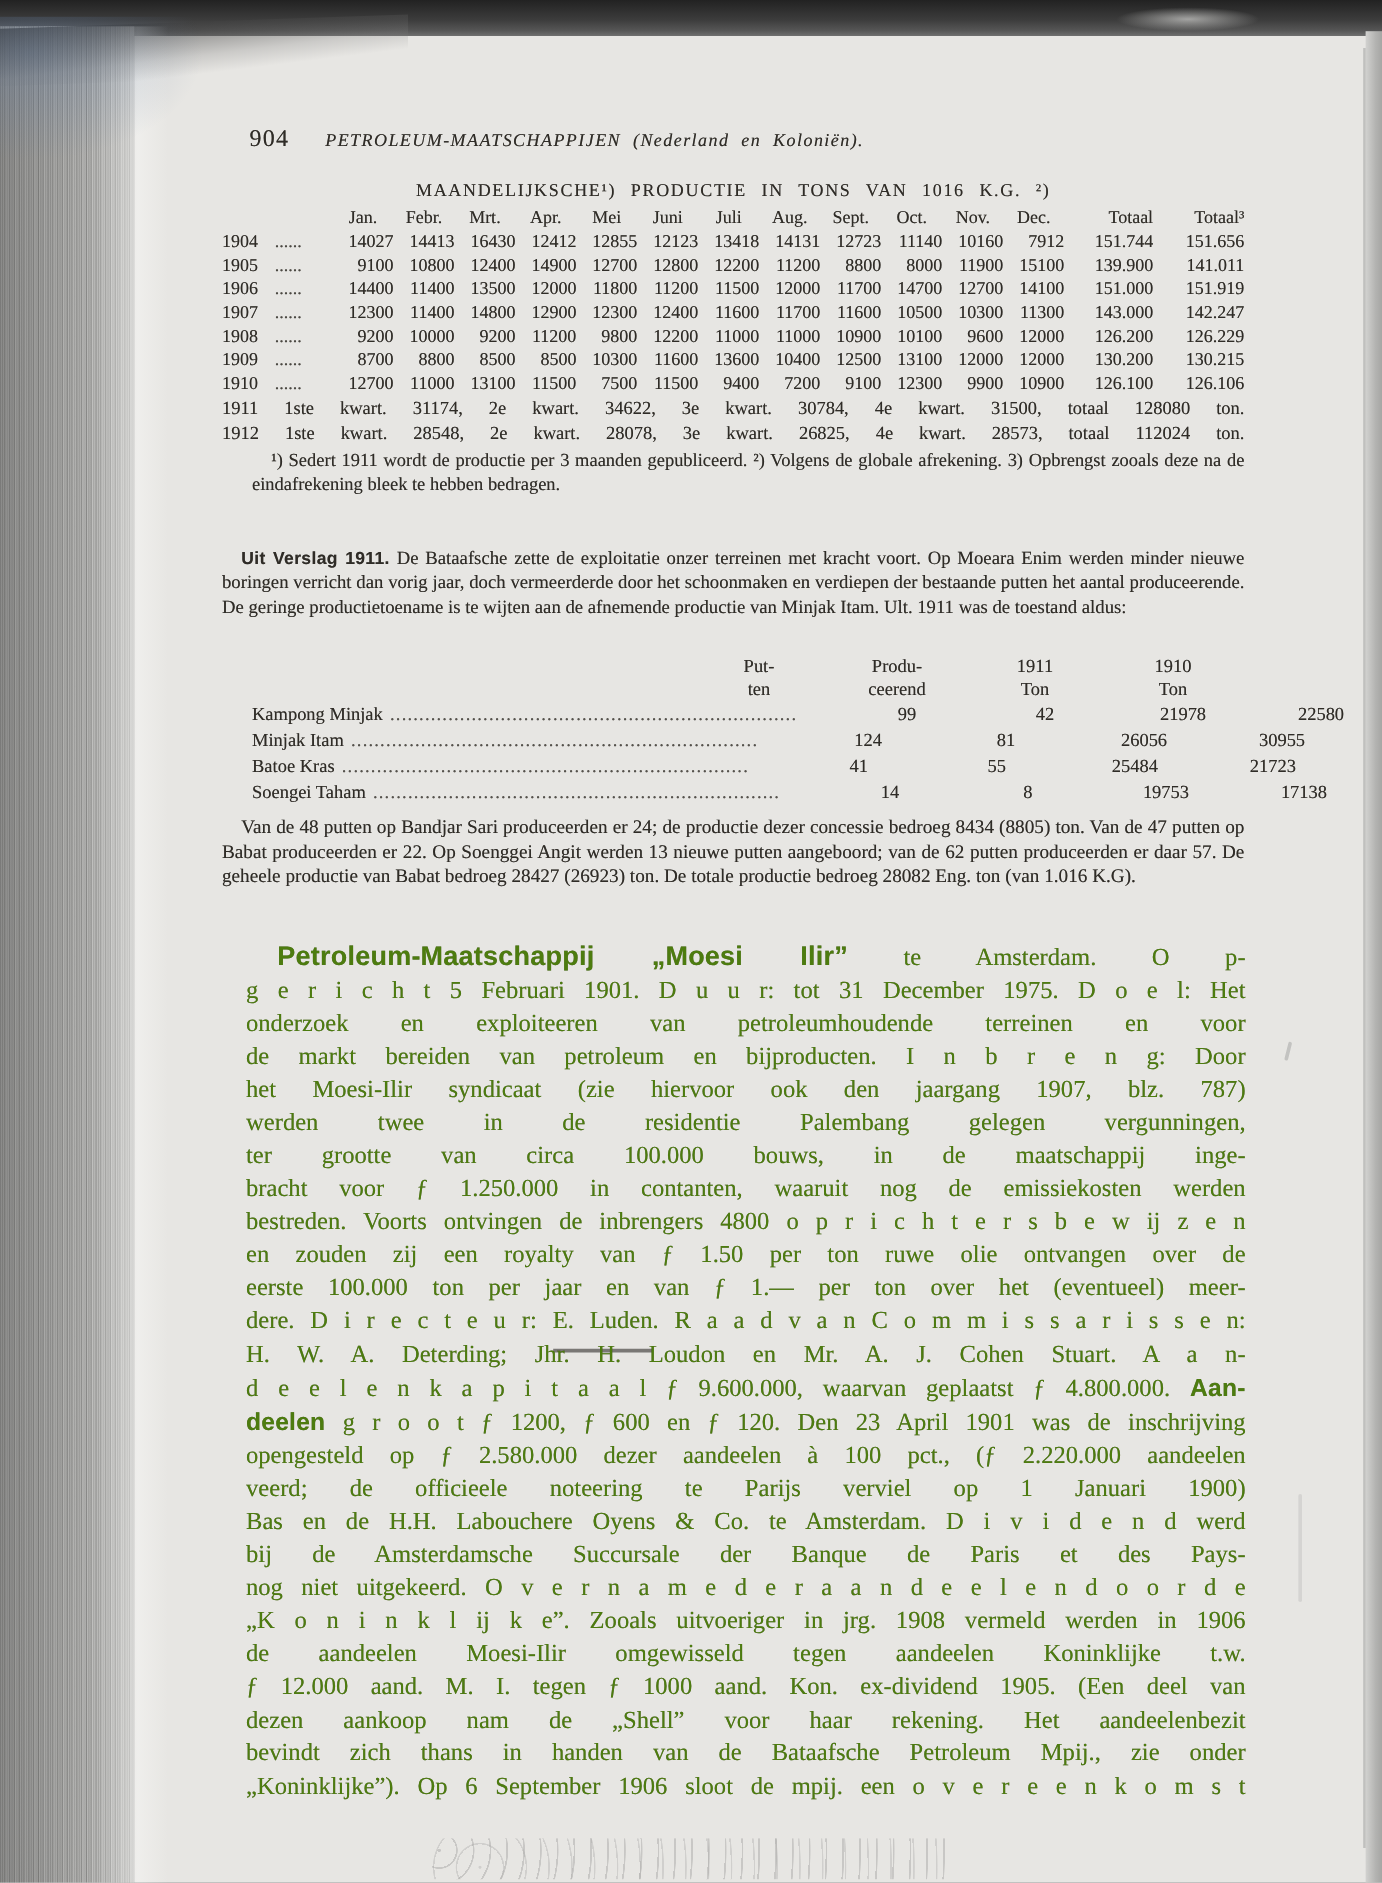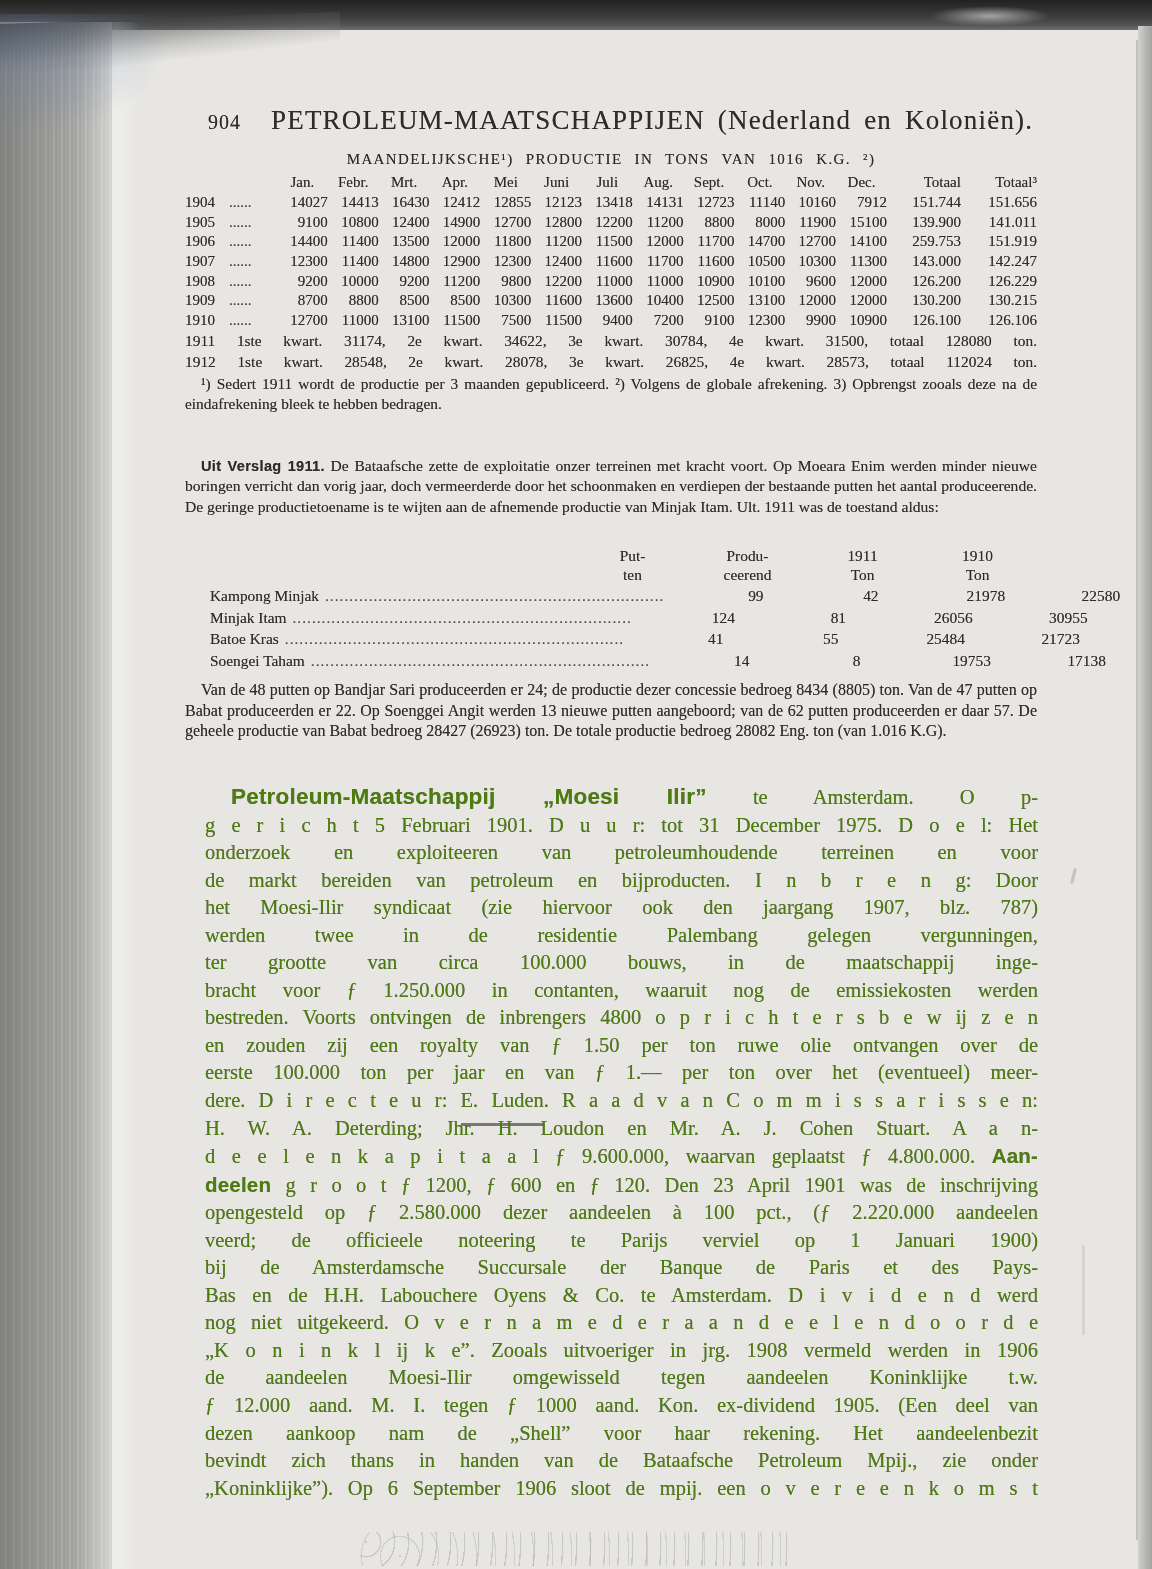--- a/index.html
+++ b/index.html
@@ -23,36 +23,36 @@
     background:linear-gradient(90deg,#d2d2d0,#b3b3b1 60%,#a5a5a3);}
   .page-shadow-line{position:absolute;right:14px;top:40px;width:2px;height:1500px;background:rgba(120,120,120,.35);}
   .show-through{position:absolute;left:360px;top:1532px;width:430px;height:34px;opacity:.5;filter:blur(.6px);
     background:repeating-radial-gradient(circle at 6px 10px,rgba(110,110,110,.5) 0 1.2px,transparent 1.6px 14px),
                repeating-radial-gradient(circle at 40px 24px,rgba(130,130,130,.45) 0 1px,transparent 1.5px 19px);}
   .pencil-mark{position:absolute;background:rgba(130,130,130,.35);border-radius:2px;}
 
   
   .masthead{position:absolute;left:208px;top:105px;width:832px;display:flex;align-items:baseline;}
   .pageno{font-size:20px;letter-spacing:1px;}
-  .runhead{margin-left:30px;font-size:27px;letter-spacing:1.2px;word-spacing:5px;}
+  .runhead{margin-left:30px;font-style:italic;font-size:15px;letter-spacing:1.2px;word-spacing:5px;}
 
   
   .prod{position:absolute;left:185px;top:150px;width:852px;font-size:15px;line-height:19.6px;}
   .prod-title{text-align:center;letter-spacing:1.4px;word-spacing:7px;margin-bottom:3px;}
   .prow,.phead{display:flex;}
   .phead{margin-bottom:1px;}
   .c-year{flex:0 0 44px;}
   .c-dots{flex:0 0 48px;color:#4a4741;}
   .c-m{flex:1 1 0;text-align:right;}
   .phead .c-m{text-align:center;}
   .c-t{flex:0 0 74px;text-align:right;}
   .c-t3{flex:0 0 76px;text-align:right;}
   .phead .c-t,.phead .c-t3{text-align:right;}
   .quarter{text-align:justify;text-align-last:justify;margin-top:1px;font-size:15.4px;}
-  .footnotes{margin-top:2px;text-align:justify;text-indent:16px;font-size:15.4px;line-height:20.3px;}
+  .footnotes{margin-top:2px;text-align:justify;text-indent:16px;font-size:15.4px;line-height:20.3px;margin-left:25px;}
 
   
   .verslag{position:absolute;left:185px;top:440px;width:852px;font-size:15.6px;line-height:20.8px;
     text-align:justify;text-indent:16px;}
   .lead-b{font-family:"Liberation Sans",sans-serif;font-weight:700;font-size:14.6px;letter-spacing:.3px;}
 
   
   .wells{position:absolute;left:185px;top:546px;width:852px;font-size:15.4px;}
   .w-row{display:flex;height:21.8px;align-items:baseline;}
   .w-label{flex:0 0 390px;display:flex;align-items:baseline;padding-left:25px;box-sizing:border-box;}
@@ -161,21 +161,21 @@
           <span class="c-m">13500</span>
           <span class="c-m">12000</span>
           <span class="c-m">11800</span>
           <span class="c-m">11200</span>
           <span class="c-m">11500</span>
           <span class="c-m">12000</span>
           <span class="c-m">11700</span>
           <span class="c-m">14700</span>
           <span class="c-m">12700</span>
           <span class="c-m">14100</span>
-          <span class="c-t">259.753</span>
+          <span class="c-t">151.000</span>
           <span class="c-t3">151.919</span>
         </div>
         <div class="prow">
           <span class="c-year">1907</span>
           <span class="c-dots">......</span>
           <span class="c-m">12300</span>
           <span class="c-m">11400</span>
           <span class="c-m">14800</span>
           <span class="c-m">12900</span>
           <span class="c-m">12300</span>
@@ -330,22 +330,22 @@
       <div class="bline"><span>bracht voor ƒ 1.250.000 in contanten, waaruit nog de emissiekosten werden</span></div>
       <div class="bline"><span>bestreden. Voorts ontvingen de inbrengers 4800 o p r i c h t e r s b e w ij z e n</span></div>
       <div class="bline"><span>en zouden zij een royalty van ƒ 1.50 per ton ruwe olie ontvangen over de</span></div>
       <div class="bline"><span>eerste 100.000 ton per jaar en van ƒ 1.— per ton over het (eventueel) meer-</span></div>
       <div class="bline"><span>dere. D i r e c t e u r: </span><span class=" u">E. Luden</span><span>. R a a d v a n C o m m i s s a r i s s e n:</span></div>
       <div class="bline"><span>H. W. A. Deterding; Jhr. H. Loudon en Mr. A. J. Cohen Stuart. A a n-</span></div>
       <div class="bline"><span>d e e l e n k a p i t a a l ƒ 9.600.000, waarvan geplaatst ƒ 4.800.000. </span><span class="b">Aan-</span></div>
       <div class="bline"><span class="b">deelen</span><span> g r o o t ƒ 1200, ƒ 600 en ƒ 120. Den 23 April 1901 was de inschrijving</span></div>
       <div class="bline"><span>opengesteld op ƒ 2.580.000 dezer aandeelen à 100 pct., (ƒ 2.220.000 aandeelen</span></div>
       <div class="bline"><span>veerd; de officieele noteering te Parijs verviel op 1 Januari 1900)</span></div>
+      <div class="bline"><span>Bas en de H.H. Labouchere Oyens &amp; Co. te Amsterdam. D i v i d e n d werd</span></div>
       <div class="bline"><span>bij de Amsterdamsche Succursale der Banque de Paris et des Pays-</span></div>
-      <div class="bline"><span>Bas en de H.H. Labouchere Oyens &amp; Co. te Amsterdam. D i v i d e n d werd</span></div>
       <div class="bline"><span>nog niet uitgekeerd. O v e r n a m e d e r a a n d e e l e n d o o r d e</span></div>
       <div class="bline"><span>„K o n i n k l ij k e”. Zooals uitvoeriger in jrg. 1908 vermeld werden in 1906</span></div>
       <div class="bline"><span>de aandeelen Moesi-Ilir omgewisseld tegen aandeelen Koninklijke t.w.</span></div>
       <div class="bline"><span>ƒ 12.000 aand. M. I. tegen ƒ 1000 aand. Kon. ex-dividend 1905. (Een deel van</span></div>
       <div class="bline"><span>dezen aankoop nam de „Shell” voor haar rekening. Het aandeelenbezit</span></div>
       <div class="bline"><span>bevindt zich thans in handen van de Bataafsche Petroleum Mpij., zie onder</span></div>
       <div class="bline"><span>„Koninklijke”). Op 6 September 1906 sloot de mpij. een o v e r e e n k o m s t</span></div>
     </div>
 </div>
 

